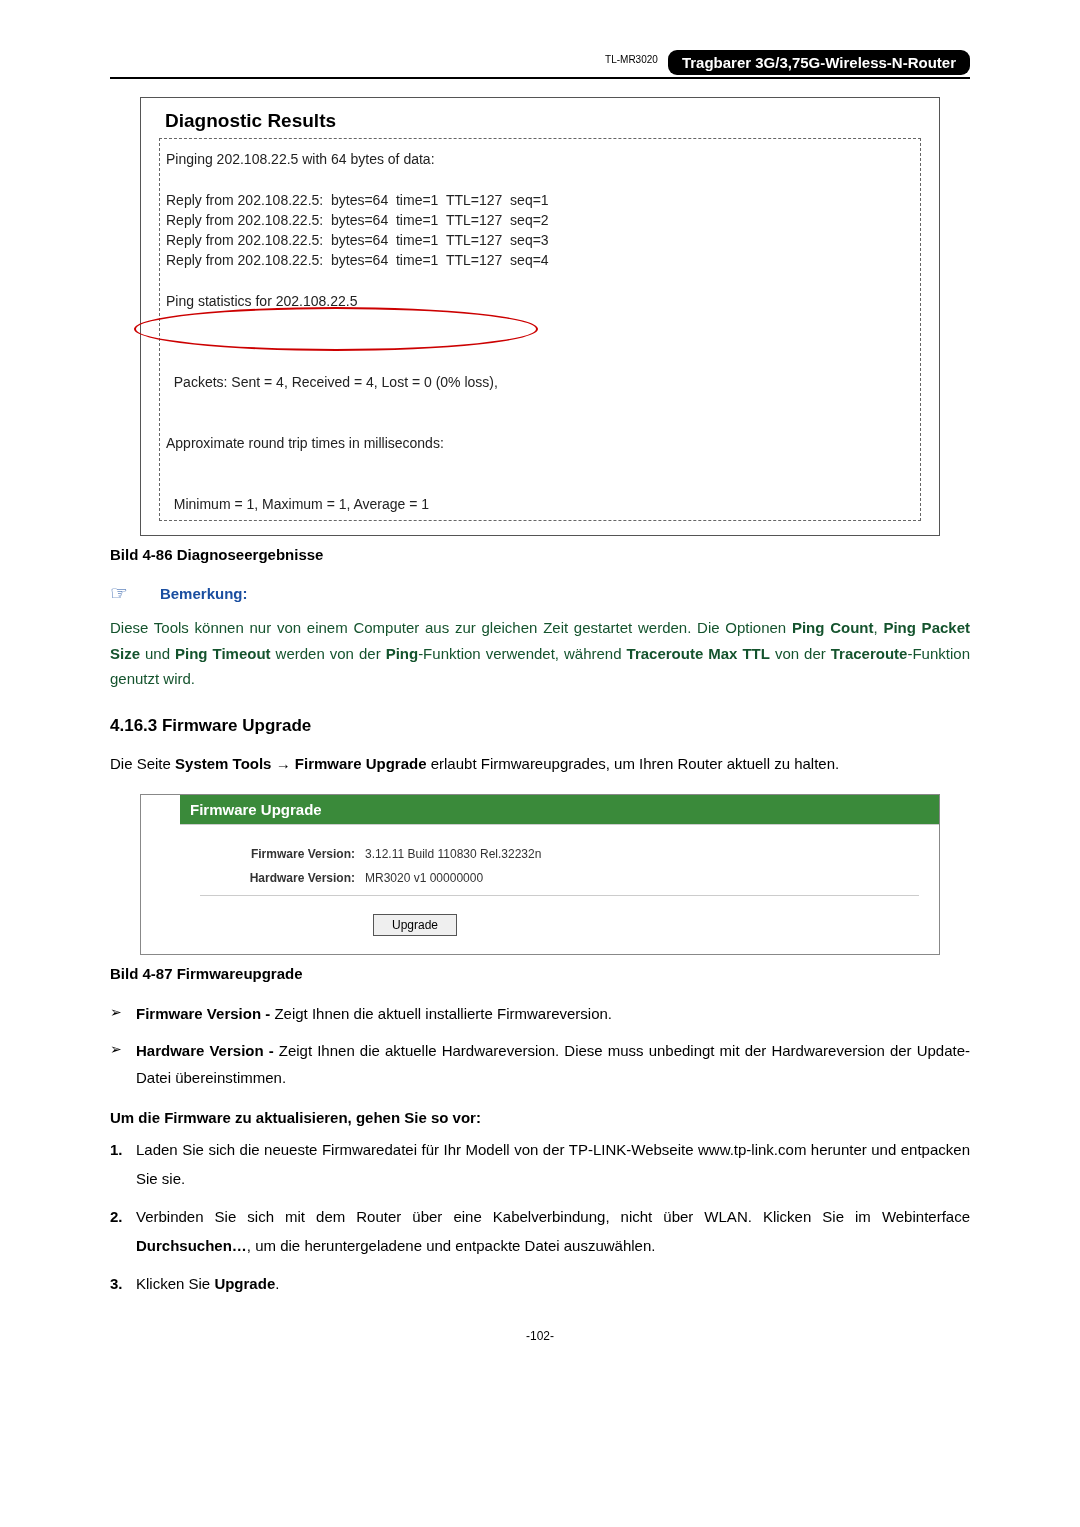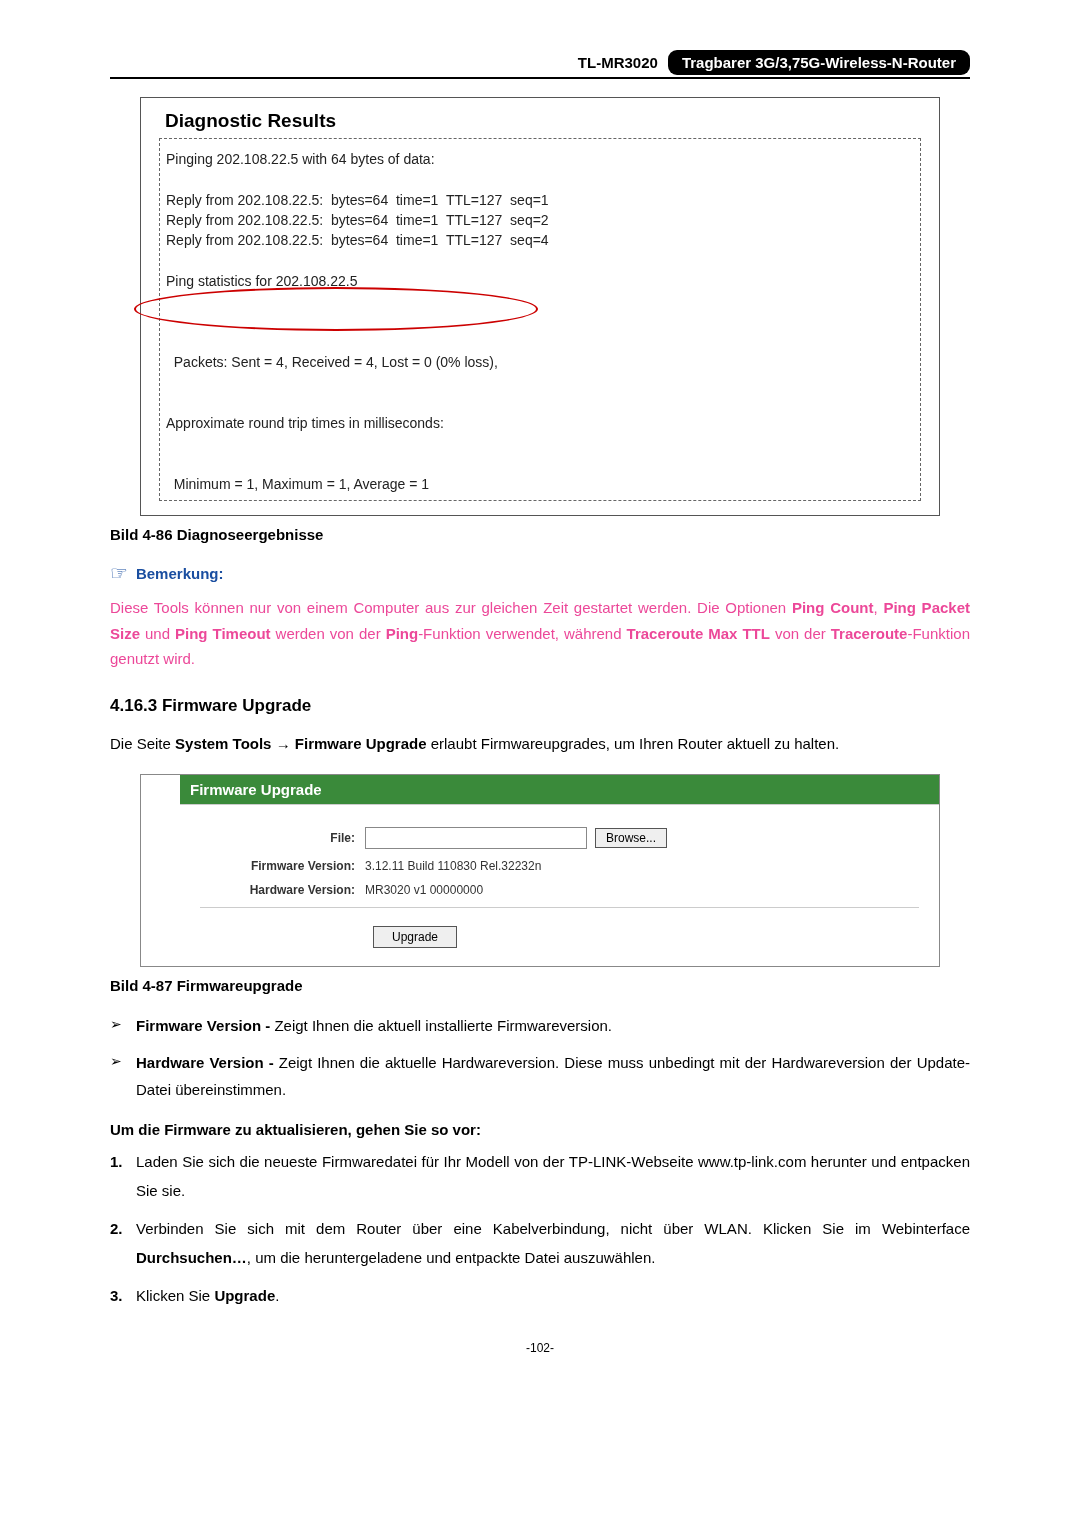--- a/index.html
+++ b/index.html
@@ -17,39 +17,39 @@
 .header-line {
   border-bottom: 2px solid #000;
   margin-bottom: 18px;
 }
 .header-bar {
   display: flex;
   justify-content: flex-end;
   margin-bottom: 2px;
 }
 .header-model {
-  font-weight: bold;
+  font-weight: normal;
   padding: 4px 10px;
-  font-size: 15px;
+  font-size: 10px;
 }
 .header-desc {
   background: #000;
   color: #fff;
   font-weight: bold;
   padding: 4px 14px;
   font-size: 15px;
   border-radius: 9px;
 }
 .para {
   line-height: 1.9;
   text-align: justify;
   margin: 14px 0;
 }
 .para-blue {
-  color: #ec4899;
+  color: #14532d;
   line-height: 1.7;
   text-align: justify;
   margin: 10px 0 18px 0;
 }
 .diag-box {
   border: 1px solid #555;
   margin: 16px 30px 8px 30px;
   padding: 12px 18px 14px 18px;
   background: #fff;
 }
@@ -95,20 +95,21 @@
 }
 .hand-icon {
   color: #1a4ea0;
   font-size: 20px;
   margin-right: 8px;
 }
 .bemerkung-label {
   color: #1a4ea0;
   font-weight: bold;
   font-size: 15px;
+  margin-left: 24px;
 }
 .section-heading {
   font-weight: bold;
   font-size: 17px;
   margin: 24px 0 14px 0;
 }
 .fw-box {
   border: 1px solid #888;
   margin: 16px 30px 8px 30px;
   background: #fff;
@@ -210,20 +211,21 @@
   <div class="header-line"></div>
 
 
   <div class="diag-box">
     <div class="diag-title">Diagnostic Results</div>
     <div class="diag-inner">
       <div>Pinging 202.108.22.5 with 64 bytes of data:</div>
       <div>&nbsp;</div>
       <div>Reply from 202.108.22.5:  bytes=64  time=1  TTL=127  seq=1</div>
       <div>Reply from 202.108.22.5:  bytes=64  time=1  TTL=127  seq=2</div>
+      <div>Reply from 202.108.22.5:  bytes=64  time=1  TTL=127  seq=3</div>
       <div>Reply from 202.108.22.5:  bytes=64  time=1  TTL=127  seq=4</div>
       <div>&nbsp;</div>
       <div>Ping statistics for 202.108.22.5</div>
       <div class="highlight-wrap">
         <div class="red-oval"></div>
         <div>  Packets: Sent = 4, Received = 4, Lost = 0 (0% loss),</div>
         <div>Approximate round trip times in milliseconds:</div>
       </div>
       <div>  Minimum = 1, Maximum = 1, Average = 1</div>
     </div>
@@ -242,25 +244,20 @@
   <div class="section-heading">4.16.3  Firmware Upgrade</div>
 
   <div class="para">
     <span>Die Seite </span><b>System Tools → Firmware Upgrade</b><span> erlaubt Firmwareupgrades, um Ihren Router aktuell zu halten.</span>
   </div>
 
   <div class="fw-box">
     <div class="fw-header">Firmware Upgrade</div>
     <div class="fw-divider"></div>
     <div class="fw-body">
-      <div class="fw-row">
-        <div class="fw-label">File:</div>
-        <div class="fw-input"></div>
-        <button class="fw-button">Browse...</button>
-      </div>
       <div class="fw-row">
         <div class="fw-label">Firmware Version:</div>
         <div class="fw-value">3.12.11 Build 110830 Rel.32232n</div>
       </div>
       <div class="fw-row">
         <div class="fw-label">Hardware Version:</div>
         <div class="fw-value">MR3020 v1 00000000</div>
       </div>
       <div class="fw-divider"></div>
       <div class="fw-upgrade-row">

